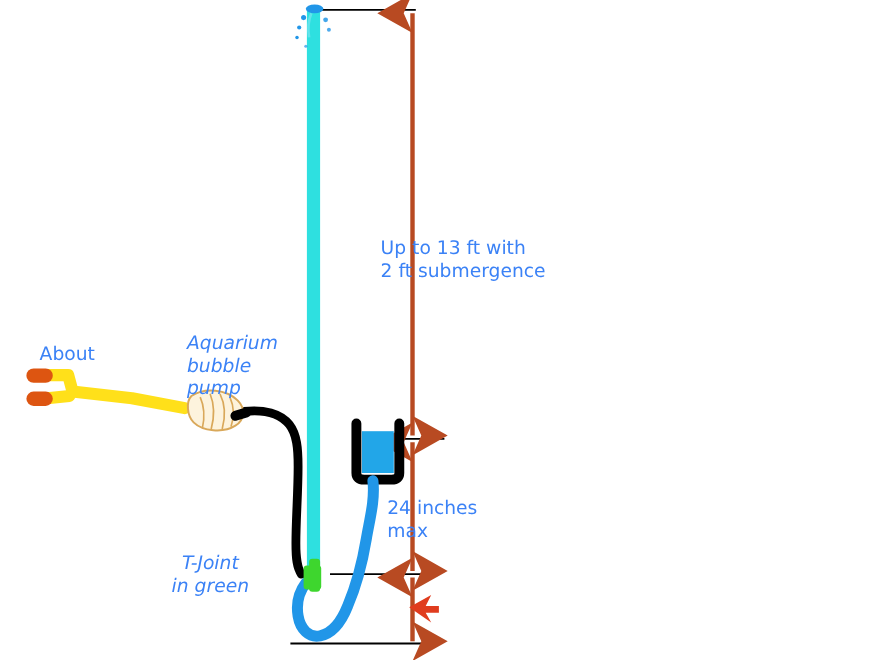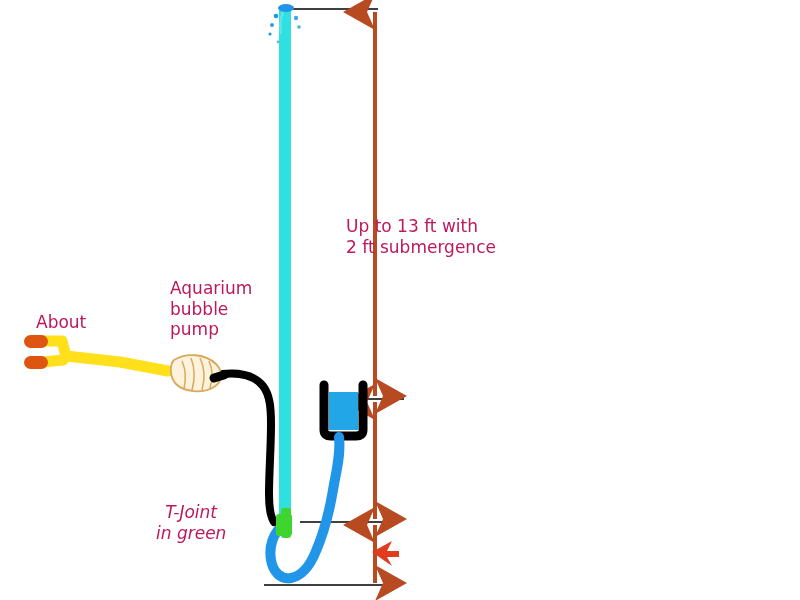--- a/index.html
+++ b/index.html
@@ -1,22 +1,22 @@
 <!DOCTYPE html>
 <html><head>
 <meta charset="utf-8">
 <style>
   html,body{margin:0;padding:0;background:#ffffff;}
   body{width:800px;height:600px;overflow:hidden;
        font-family:"DejaVu Sans","Liberation Sans",sans-serif;}
   #stage{position:relative;width:800px;height:600px;background:#fff;}
   svg#art{position:absolute;left:0;top:0;width:800px;height:600px;}
-  .lbl{position:absolute;color:#be185d;font-size:17px;line-height:1.22;white-space:pre;}
+  .lbl{position:absolute;color:#3b82f6;font-size:17px;line-height:1.22;white-space:pre;}
   #lbl-plug{left:36px;top:312px;}
-  #lbl-pump{left:170px;top:278px;}
+  #lbl-pump{left:170px;top:302px;font-style:italic;}
   #lbl-up13{left:346px;top:216px;}
   #lbl-24in{left:352px;top:452px;}
   #lbl-tjoint{left:156px;top:502px;text-align:center;font-style:italic;}
   #lbl-uft{left:400px;top:531px;}
 </style>
 </head>
 <body>
 
 <div id="stage">
 
@@ -119,18 +119,20 @@
 
   <div class="lbl" id="lbl-plug">About</div>
 
   <div class="lbl" id="lbl-pump">Aquarium
 bubble
 pump</div>
 
   <div class="lbl" id="lbl-up13">Up to 13 ft with
 2 ft submergence</div>
 
+  <div class="lbl" id="lbl-24in">24 inches
+max</div>
 
   <div class="lbl" id="lbl-tjoint">T-Joint
 in green</div>
 
 
 </div>
 
 </body></html>

